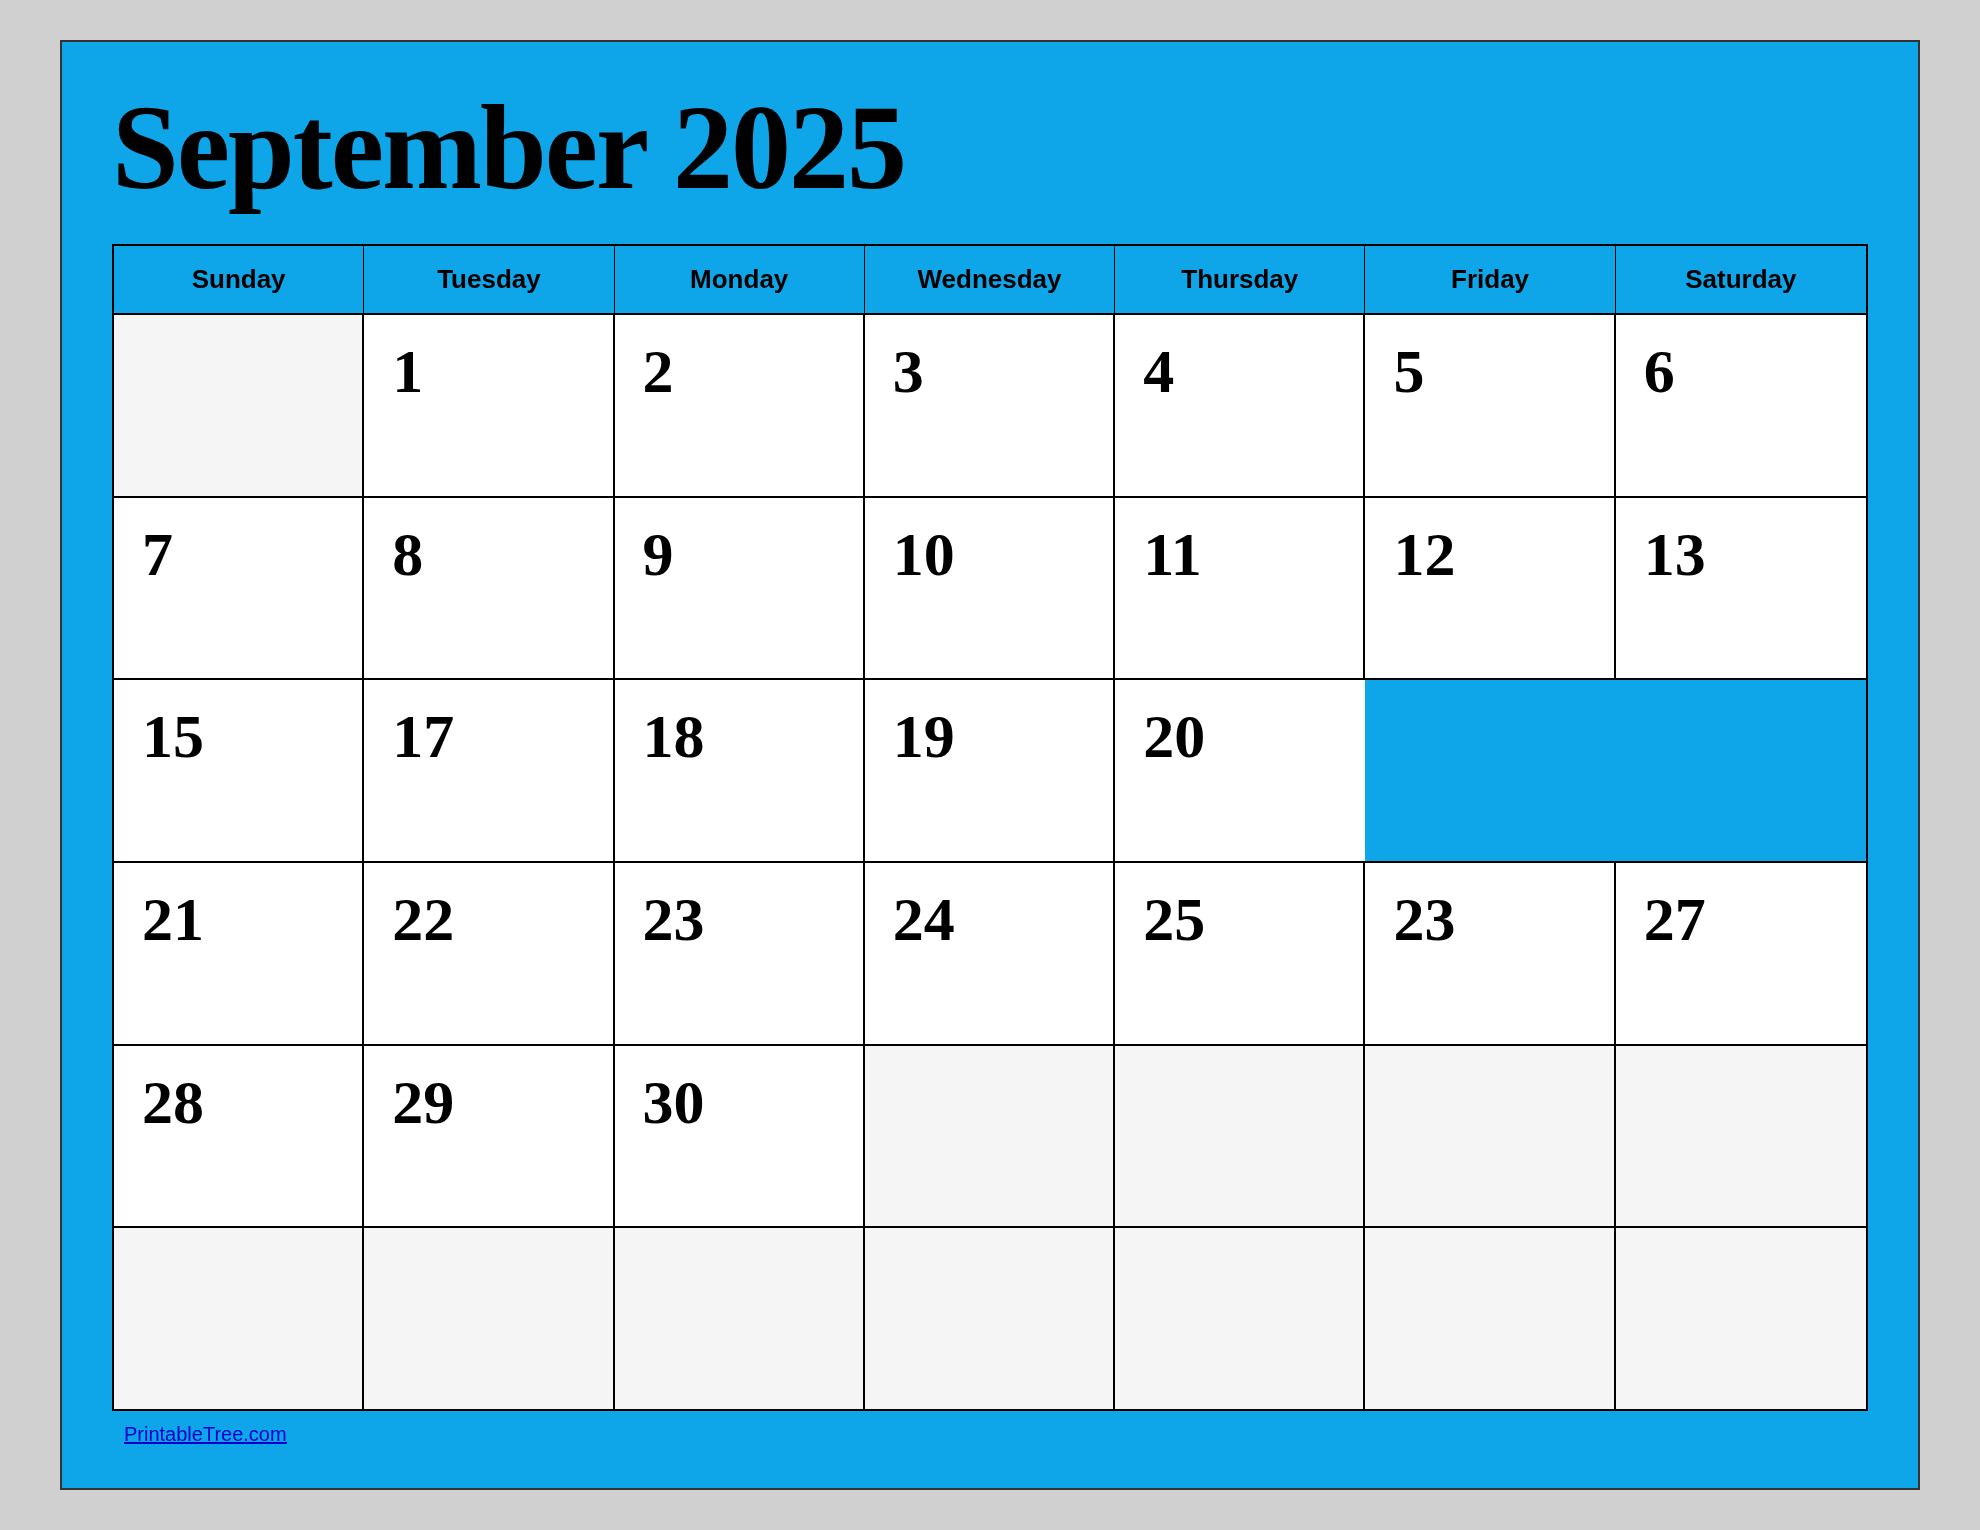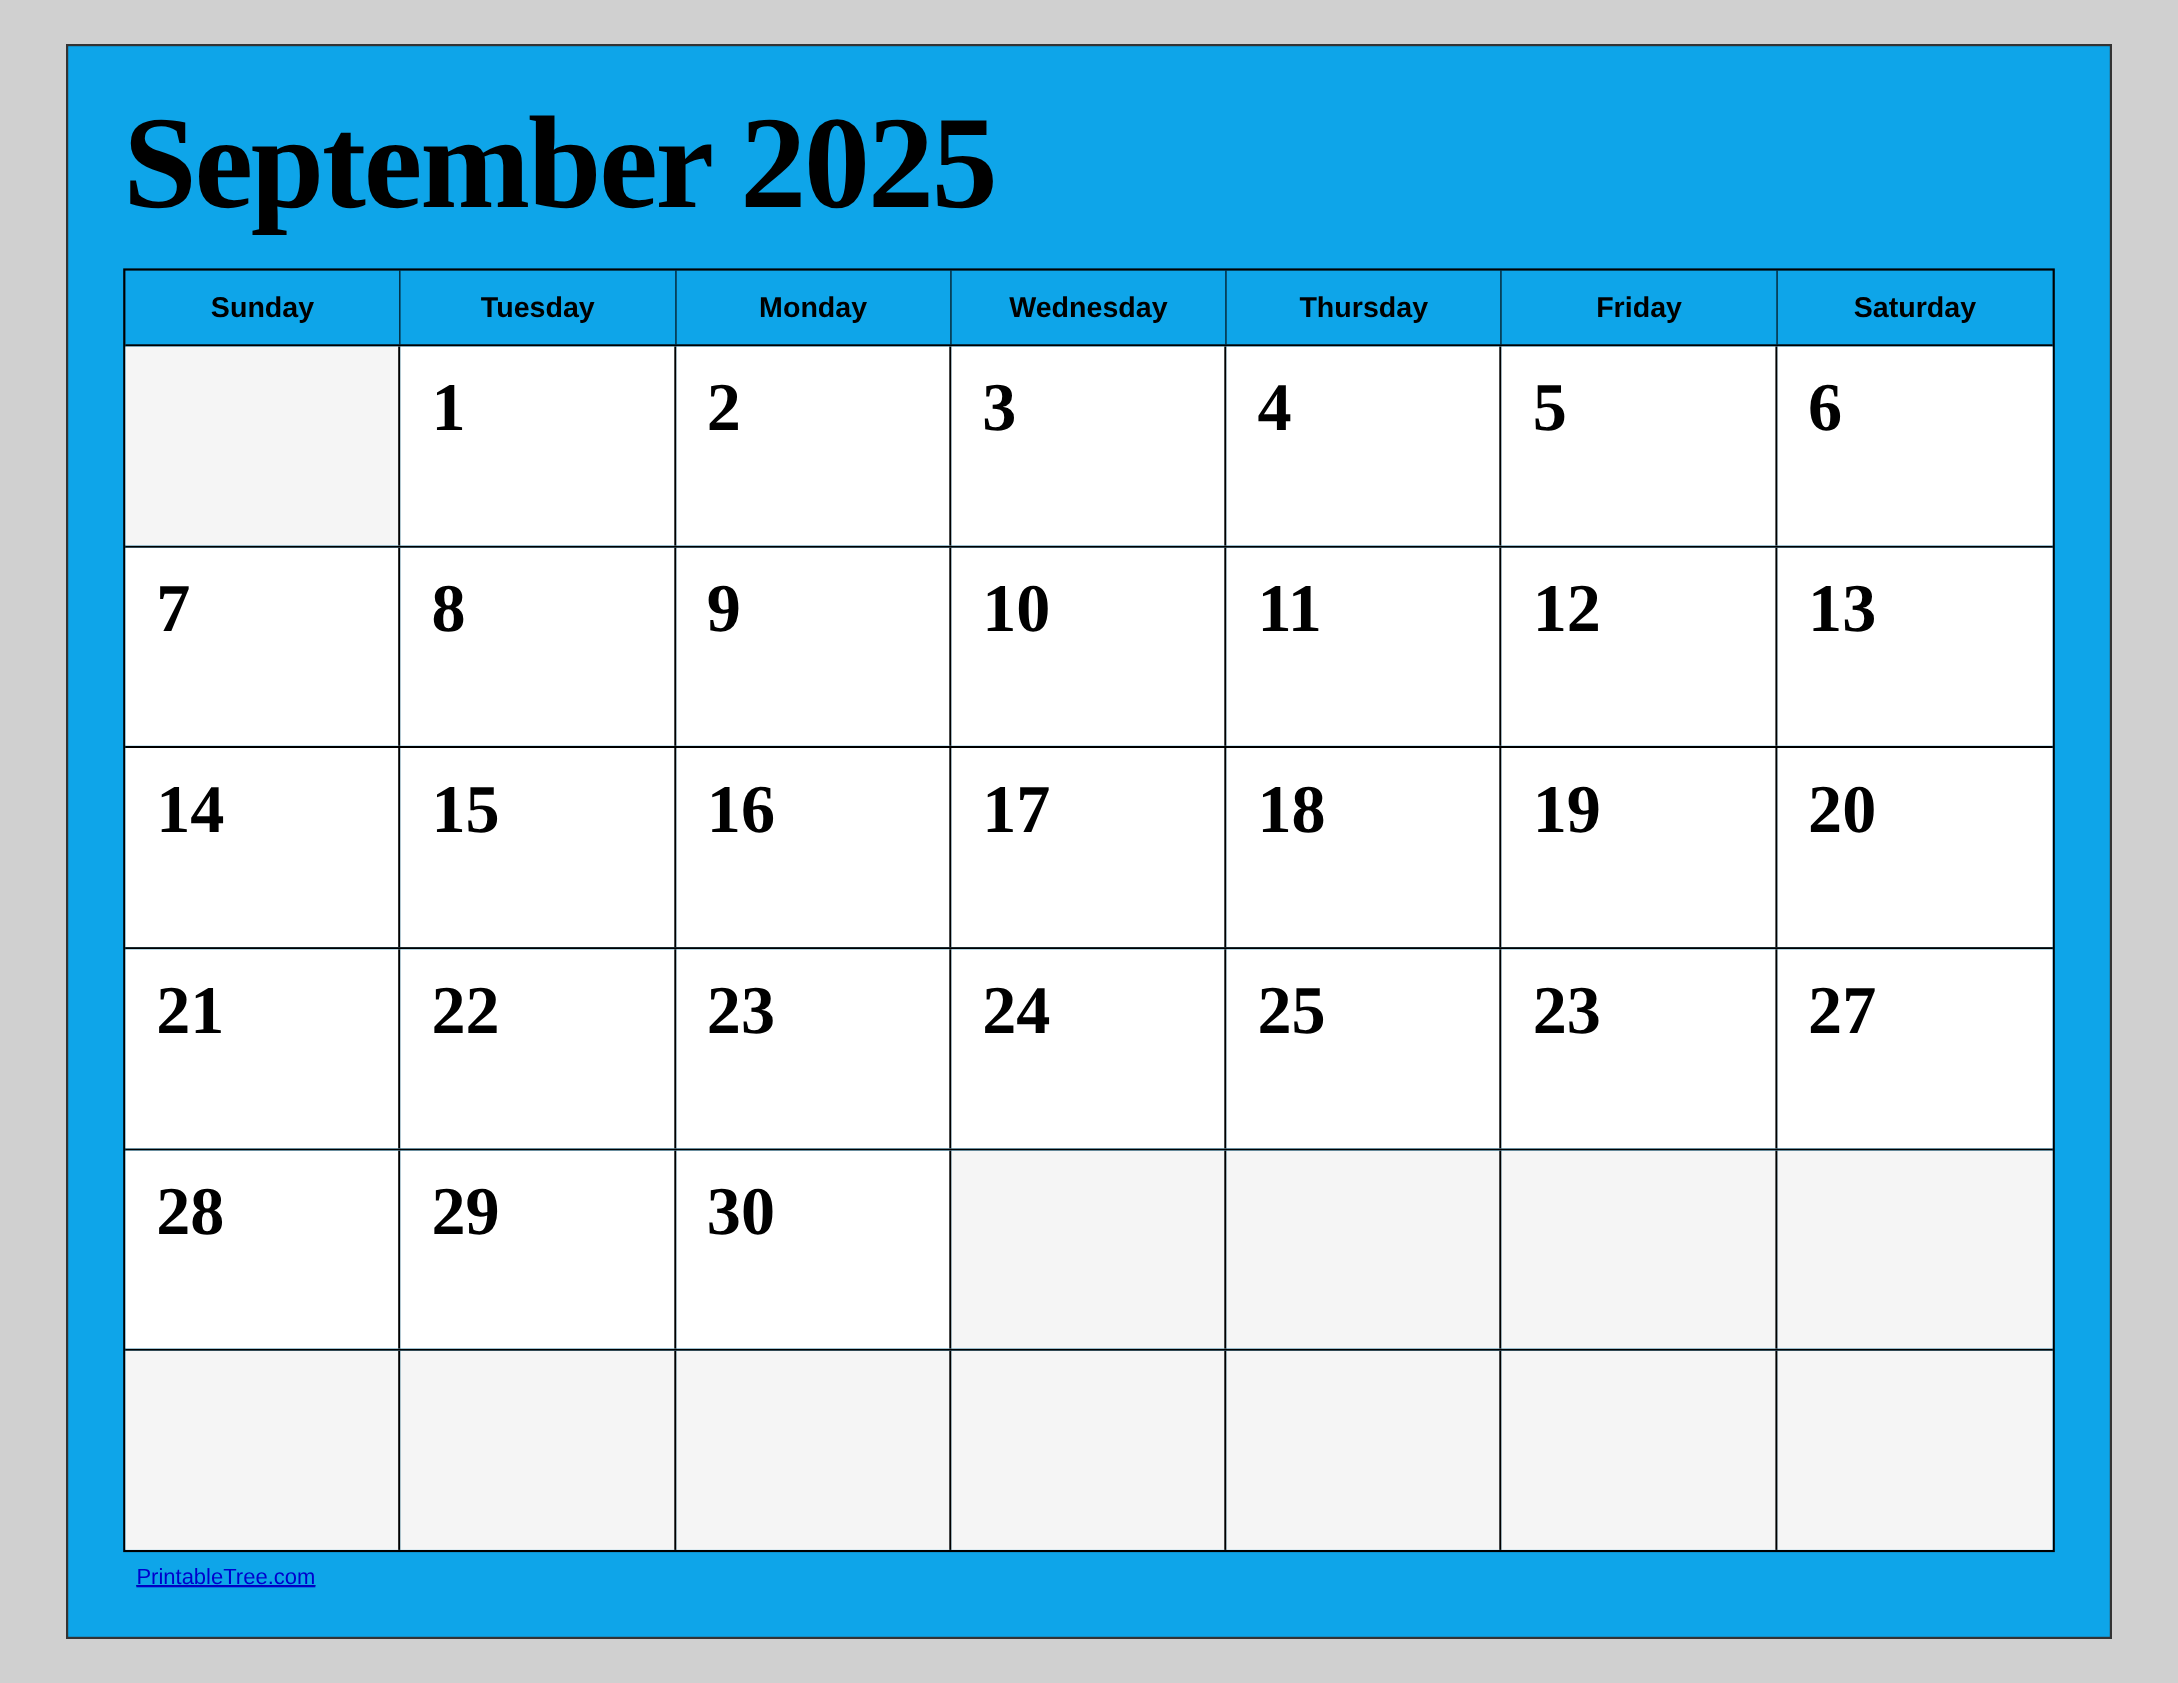--- a/index.html
+++ b/index.html
@@ -182,27 +182,21 @@
           </div>
           <div class="day-cell has-date">
             <span class="day-number">12</span>
           </div>
           <div class="day-cell has-date">
             <span class="day-number">13</span>
           </div>
         </div>
         <div class="week-row">
           <div class="day-cell has-date">
-            <span class="day-number">14</span>
-          </div>
-          <div class="day-cell has-date">
             <span class="day-number">15</span>
-          </div>
-          <div class="day-cell has-date">
-            <span class="day-number">16</span>
           </div>
           <div class="day-cell has-date">
             <span class="day-number">17</span>
           </div>
           <div class="day-cell has-date">
             <span class="day-number">18</span>
           </div>
           <div class="day-cell has-date">
             <span class="day-number">19</span>
           </div>

